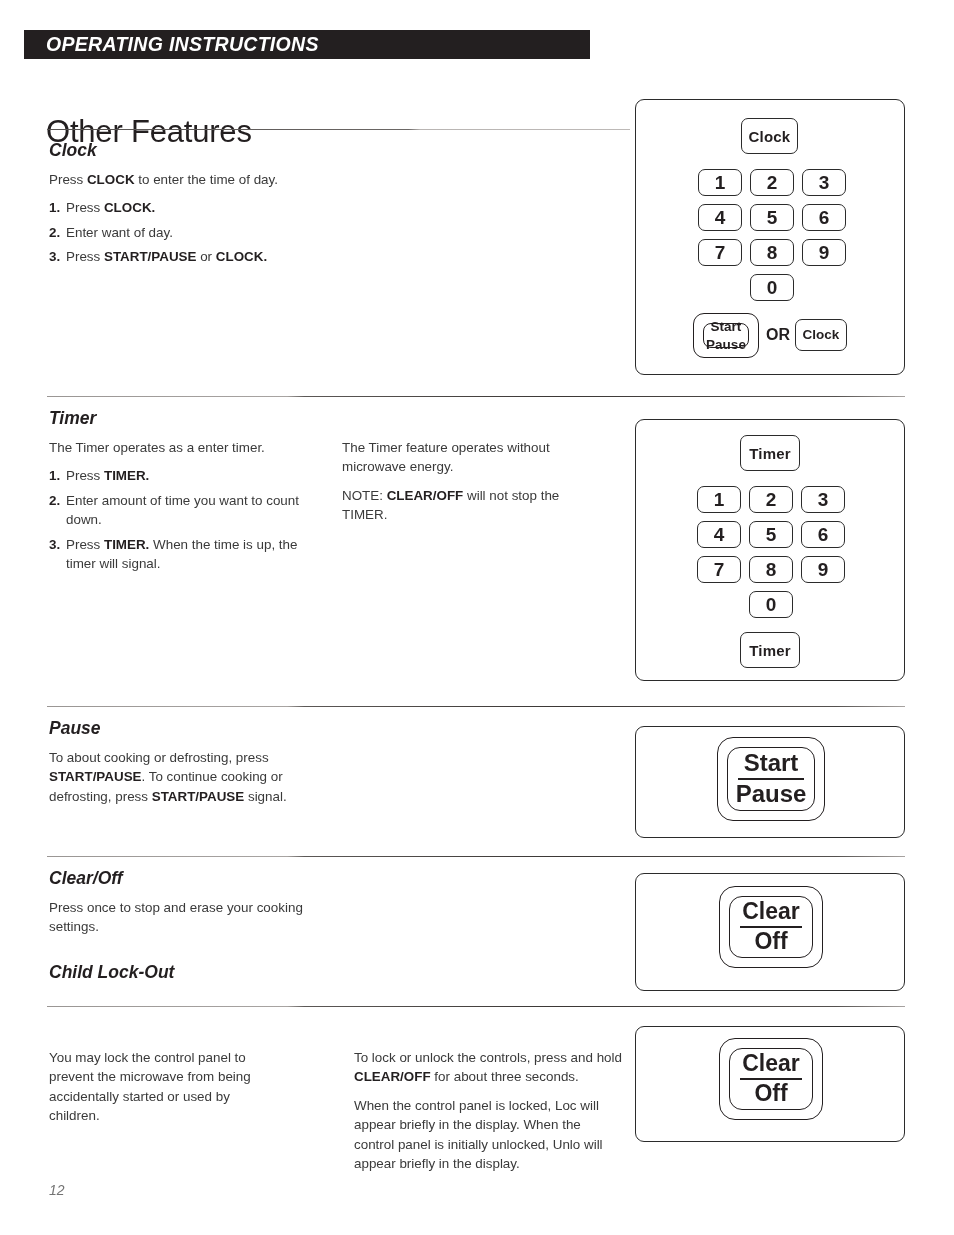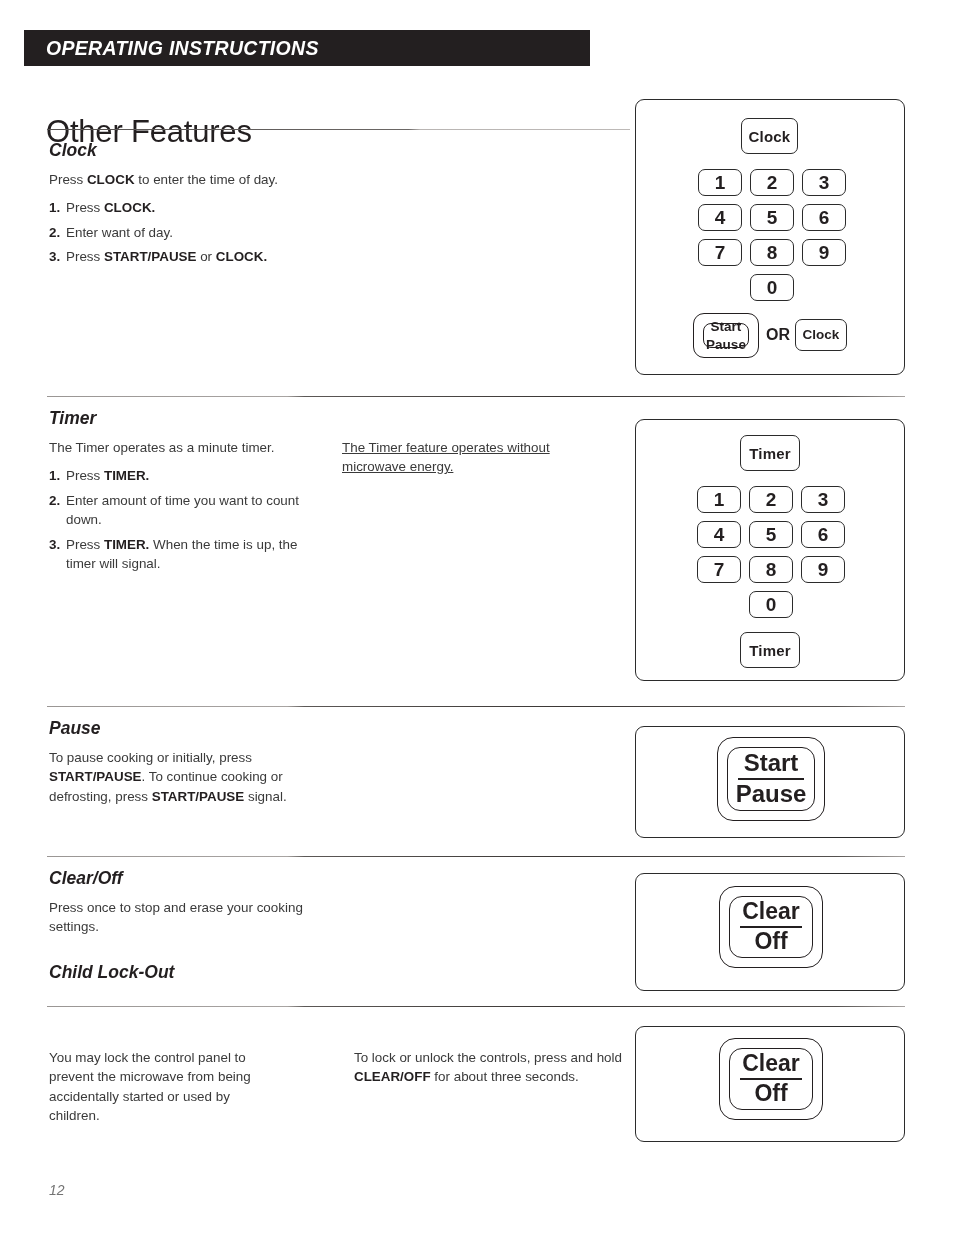--- a/index.html
+++ b/index.html
@@ -23,21 +23,21 @@
     height: 1235px;
     overflow: hidden;
   }
 
   
   .header-bar {
     position: absolute;
     left: 24px;
     top: 30px;
     width: 566px;
-    height: 36px;
+    height: 29px;
     background: #231f20;
     display: flex;
     align-items: center;
   }
   .header-bar .header-title {
     color: #ffffff;
     font-style: italic;
     font-weight: bold;
     font-size: 19.5px;
     letter-spacing: 0.3px;
@@ -300,36 +300,39 @@
         <span>Clock</span>
       </div>
     </div>
   </div>
 
   <div class="section">
     <div class="rule" style="top:396px;"></div>
     <div class="sec-heading" style="left:49px; top:408px;">Timer</div>
 
     <div class="col" style="left:49px; top:438px; width:272px;">
-      <p>The Timer operates as a minute timer.</p>
+      <p>The Timer operates as a enter timer.</p>
       <ol class="steps">
         <li>
           <span class="num">1.</span><span>Press </span><b>TIMER.</b>
         </li>
         <li>
           <span class="num">2.</span><span>Enter amount of time you want to count down.</span>
         </li>
         <li>
           <span class="num">3.</span><span>Press </span><b>TIMER.</b><span> When the time is up, the timer will signal.</span>
         </li>
       </ol>
     </div>
 
-    <div class="col" style="left:342px; top:438px; width:248px;text-decoration:underline;">
+    <div class="col" style="left:342px; top:438px; width:248px;">
       <p>The Timer feature operates without microwave energy.</p>
+      <p>
+        <span>NOTE: </span><b>CLEAR/OFF</b><span> will not stop the TIMER.</span>
+      </p>
     </div>
 
     <div class="panel" style="left:635px; top:419px; width:270px; height:262px;">
       <div class="key key-word" style="position:absolute; left:104px; top:15px; width:60px; height:36px;">
         <span>Timer</span>
       </div>
 
       <div class="keypad" style="left:61px; top:66px;">
         <div class="key">
             <span>1</span>
@@ -368,21 +371,21 @@
       </div>
     </div>
   </div>
 
   <div class="section">
     <div class="rule" style="top:706px;"></div>
     <div class="sec-heading" style="left:49px; top:718px;">Pause</div>
 
     <div class="col" style="left:49px; top:748px; width:282px;">
       <p>
-        <span>To pause cooking or initially, press </span><b>START/PAUSE</b><span>. To continue cooking or defrosting, press </span><b>START/PAUSE</b><span> signal.</span>
+        <span>To about cooking or defrosting, press </span><b>START/PAUSE</b><span>. To continue cooking or defrosting, press </span><b>START/PAUSE</b><span> signal.</span>
       </p>
     </div>
 
     <div class="panel" style="left:635px; top:726px; width:270px; height:112px;">
       <div class="dbl" style="left:81px; top:10px; width:108px; height:84px; border-radius:16px;">
         <div class="inner" style="border-radius:13px;">
           <span class="stack-top" style="font-size:24px;">Start</span>
           <span class="stack-sep" style="width:66px; height:2.5px;"></span>
           <span class="stack-bot" style="font-size:24px;">Pause</span>
         </div>
@@ -414,20 +417,21 @@
     <div class="sec-heading" style="left:49px; top:962px;">Child Lock-Out</div>
 
     <div class="col" style="left:49px; top:1048px; width:226px;">
       <p>You may lock the control panel to prevent the microwave from being accidentally started or used by children.</p>
     </div>
 
     <div class="col" style="left:342px; top:1048px; width:268px;margin-left:12px;">
       <p>
         <span>To lock or unlock the controls, press and hold </span><b>CLEAR/OFF</b><span> for about three seconds.</span>
       </p>
+      <p>When the control panel is locked, Loc will appear briefly in the display. When the control panel is initially unlocked, Unlo will appear briefly in the display.</p>
     </div>
 
     <div class="panel" style="left:635px; top:1026px; width:270px; height:116px;">
       <div class="dbl" style="left:83px; top:11px; width:104px; height:82px; border-radius:16px;">
         <div class="inner" style="border-radius:13px;">
           <span class="stack-top" style="font-size:23px;">Clear</span>
           <span class="stack-sep" style="width:62px; height:2.5px;"></span>
           <span class="stack-bot" style="font-size:23px;">Off</span>
         </div>
       </div>

